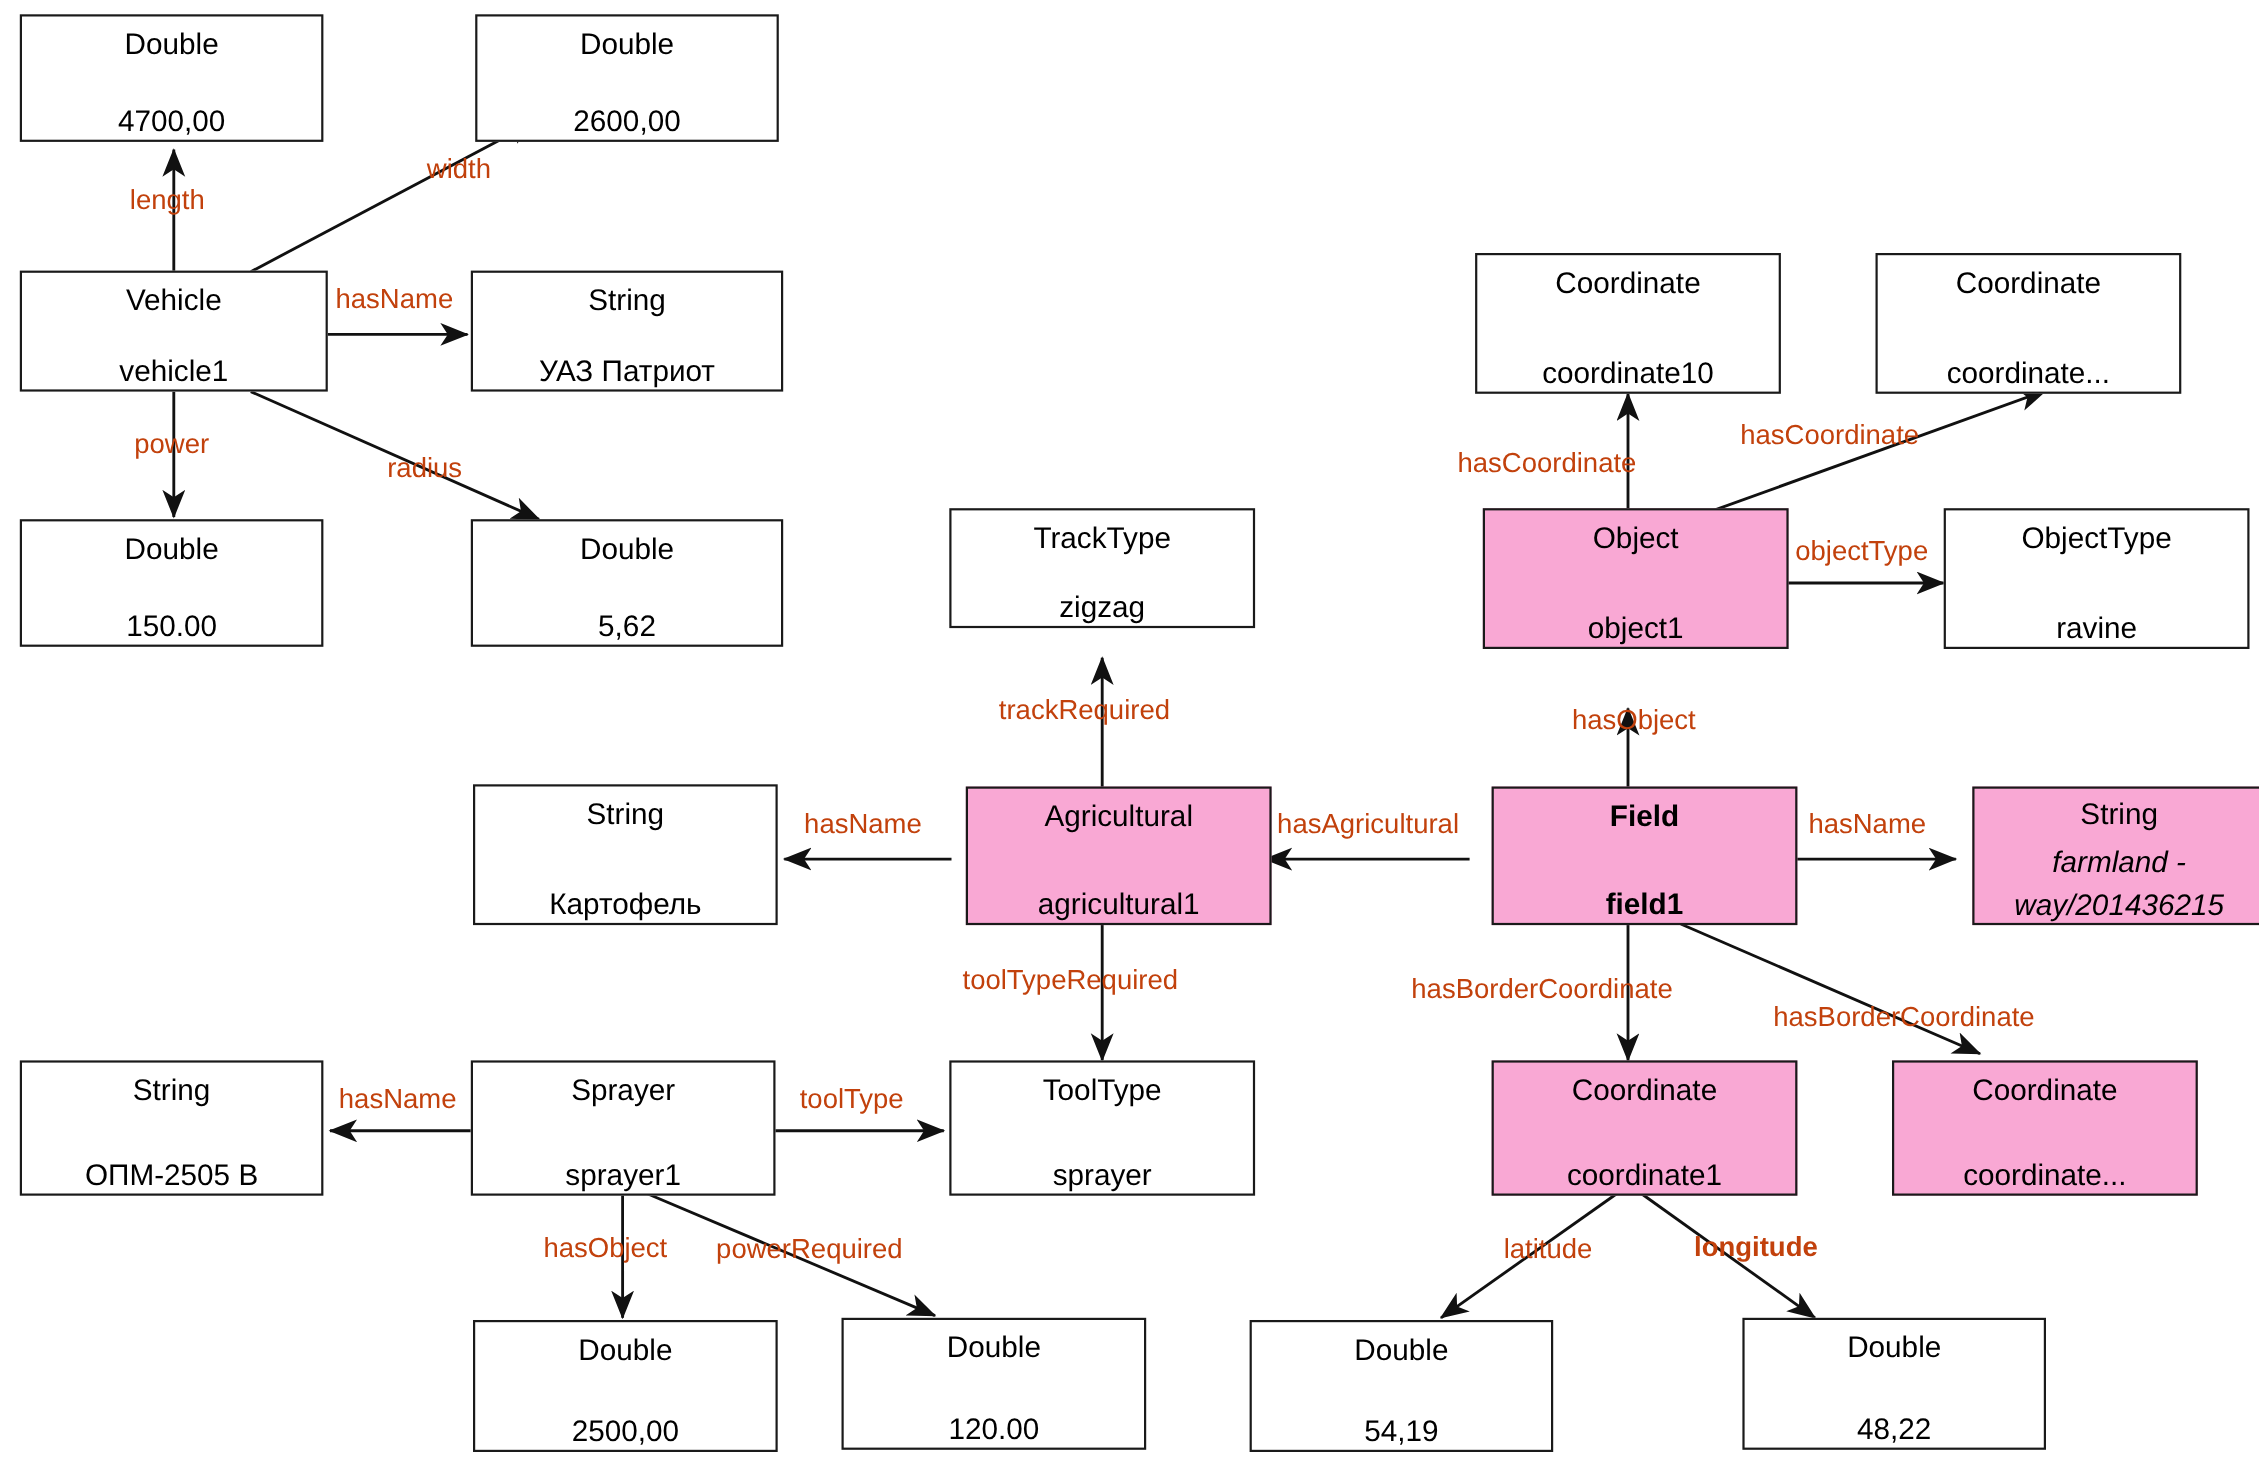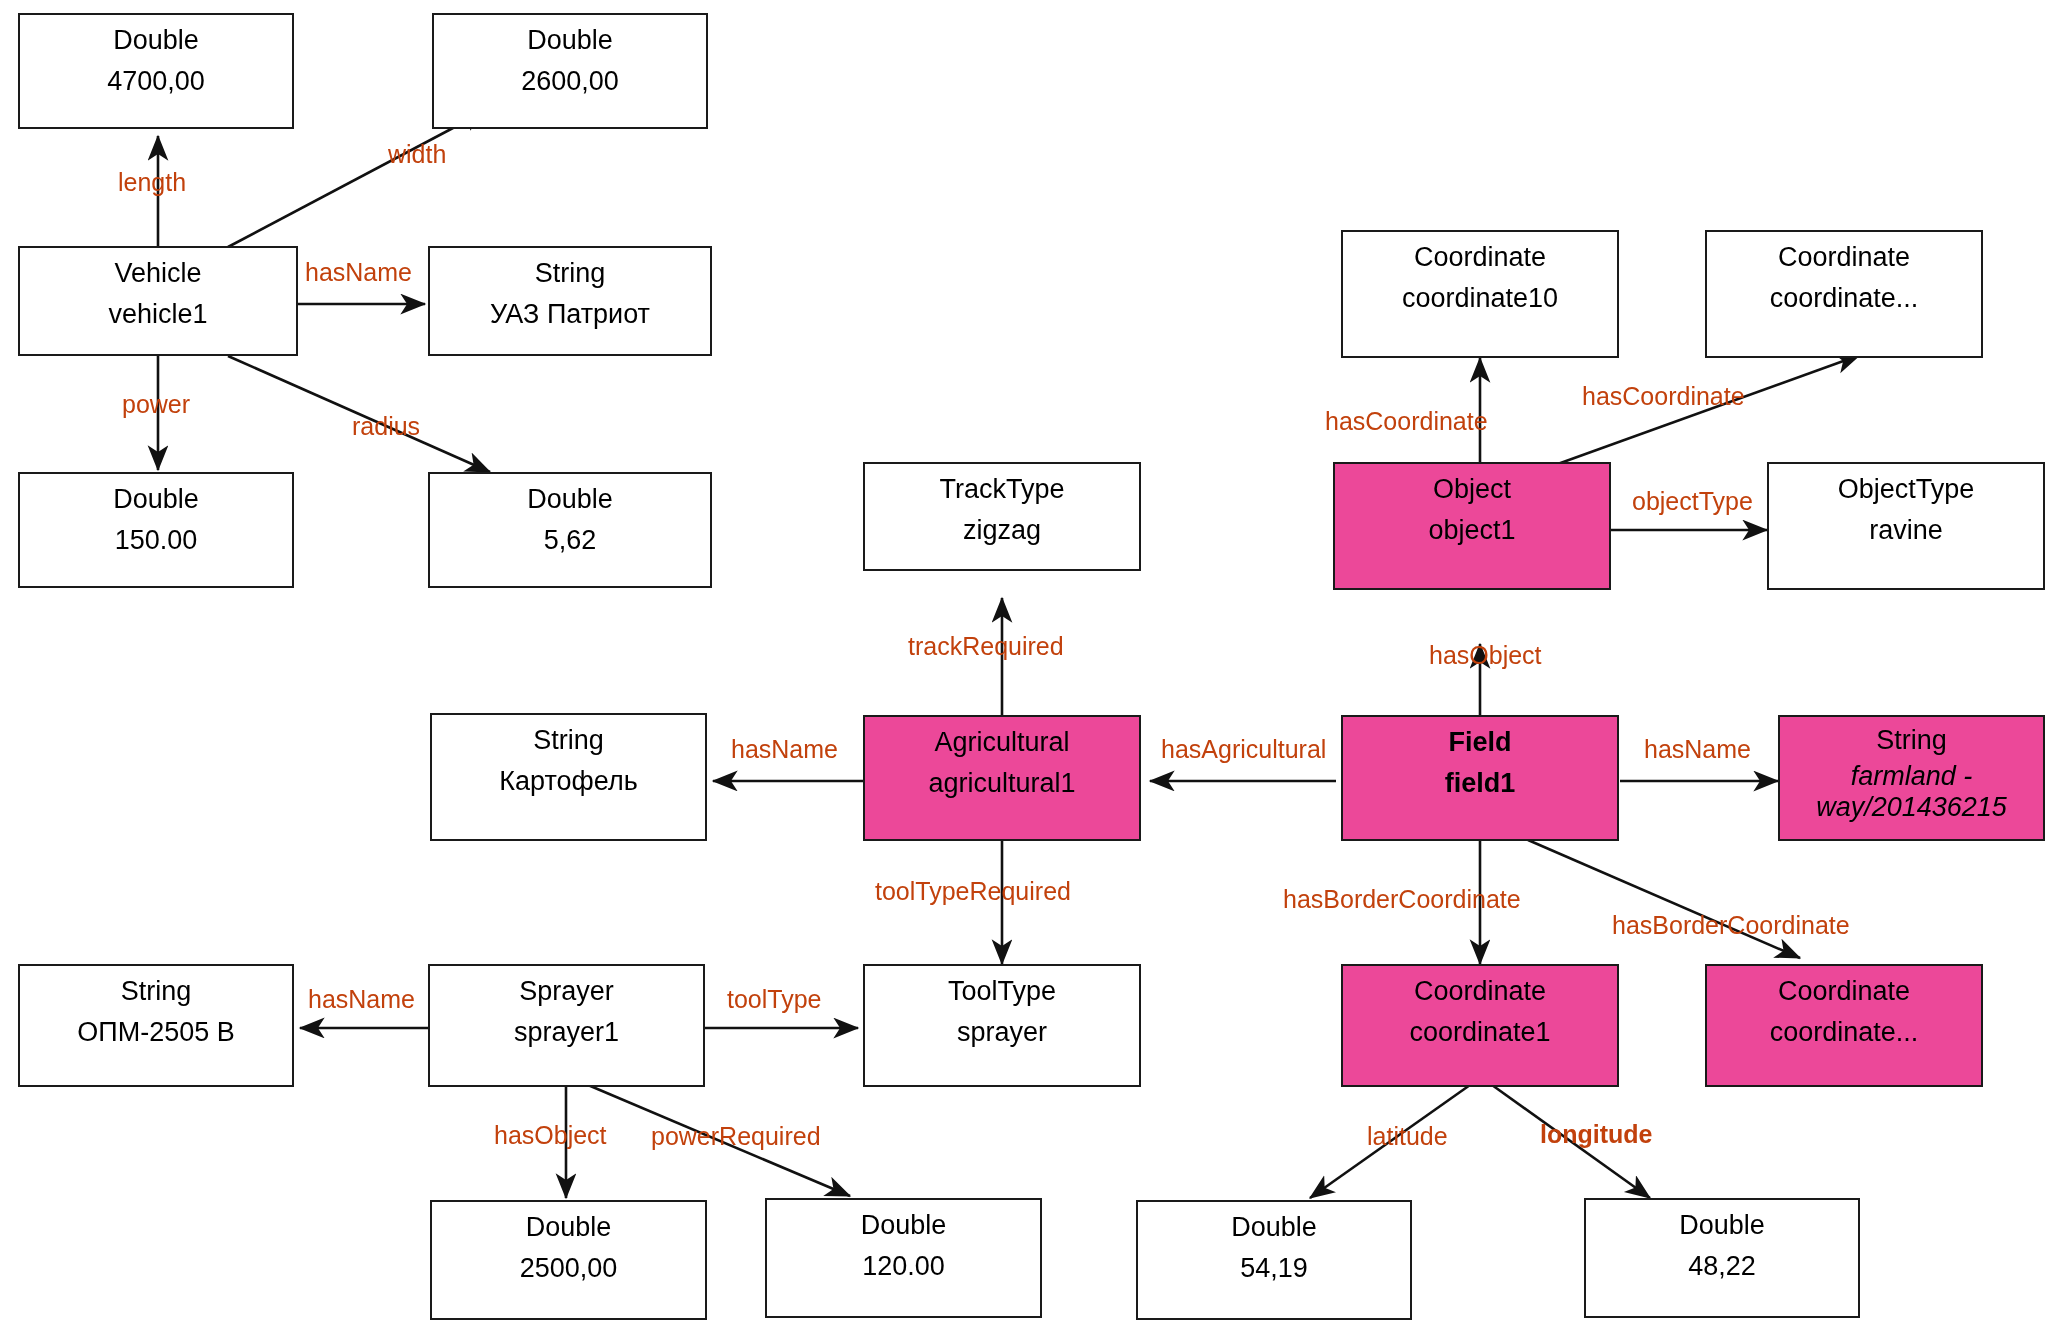--- a/index.html
+++ b/index.html
@@ -1,21 +1,21 @@
 <!DOCTYPE html>
 <html><head>
 <meta charset="utf-8">
 <style>
   html,body{margin:0;padding:0;background:#ffffff;}
   #stage{position:relative;width:2054px;height:1334px;background:#ffffff;
          font-family:"Liberation Sans","DejaVu Sans",sans-serif;overflow:hidden;}
   .node{position:absolute;box-sizing:border-box;border:2.5px solid #1a1a1a;
         background:#ffffff;display:flex;flex-direction:column;align-items:center;
-        padding-top:8px;}
-  .node.shaded{background:#ec4899;}
+        padding-top:8px;justify-content:space-between;}
+  .node.shaded{background:#f9a8d4;margin-left:15px;}
   .node .t1{font-size:27px;line-height:34px;color:#000;white-space:nowrap;}
   .node .t2{font-size:27px;line-height:34px;color:#000;margin-top:7px;text-align:center;}
   .node.bold .t1,.node.bold .t2{font-weight:bold;}
   .node .t2.two{line-height:31px;margin-top:4px;font-style:italic;}
   .edge-label{position:absolute;font-size:25px;line-height:28px;color:#c2410c;
               white-space:nowrap;background:transparent;}
   svg#wires{position:absolute;left:0;top:0;width:2054px;height:1334px;}
 </style>
 </head>
 <body>

